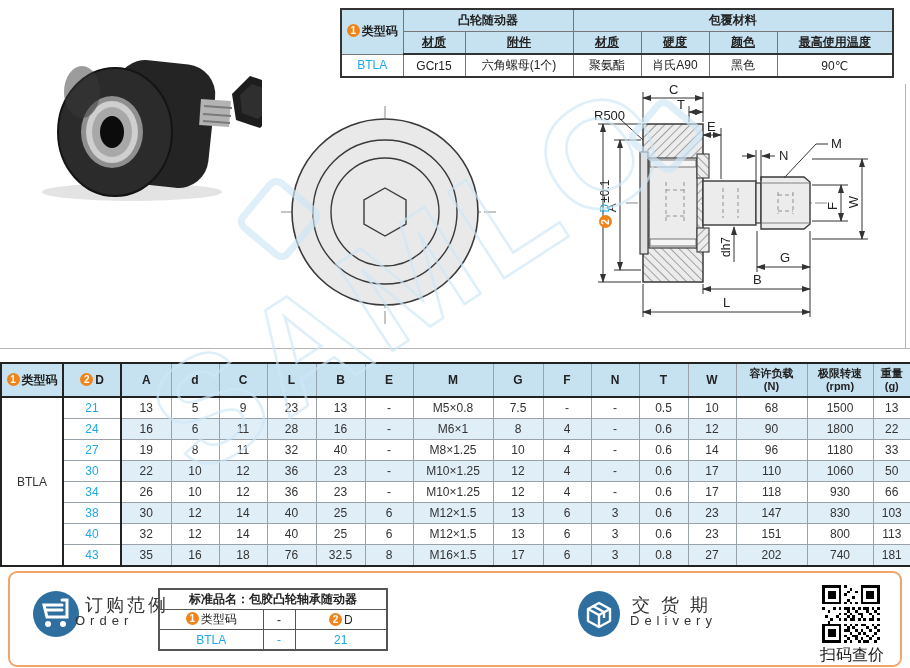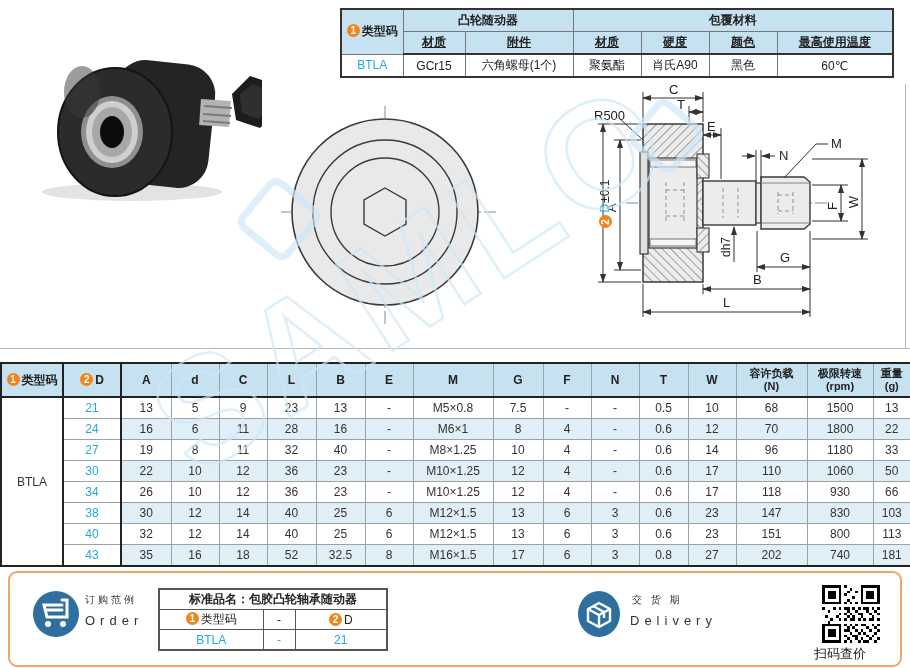--- a/index.html
+++ b/index.html
@@ -39,33 +39,33 @@
   .main-table .d-col{border-right:2px solid #222;}
   .main-table tr.stripe td{background:#e0eef8;}
   .main-table tr.stripe td.d-col{background:#fff;}
   .main-table td.link{color:#1ea9e4;}
   
   .bottom-panel{position:absolute;left:8px;top:571px;width:890px;height:92px;
                 border:2px solid #f2a469;border-radius:9px;background:#fff;z-index:3;}
   .icon-circle{position:absolute;width:48px;height:48px;}
   .cart-wrap{left:22px;top:17px;}
   .box-wrap{left:565px;top:17px;}
-  .cn-title{position:absolute;font-size:10px;letter-spacing:3px;color:#333;}
+  .cn-title{position:absolute;font-size:18px;letter-spacing:3px;color:#333;}
   .en-title{position:absolute;font-size:13px;letter-spacing:5px;color:#333;}
   .order-cn{left:75px;top:20px;}
-  .order-en{left:75px;top:40px;}
+  .order-en{left:65px;top:40px;}
   .dlv-cn{left:622px;top:20px;}
   .dlv-en{left:620px;top:40px;}
   .order-table{position:absolute;left:148px;top:15px;border:2px solid #555;font-size:12px;}
   .order-table td{border:1px solid #555;height:19px;text-align:center;padding:0 4px;}
   .order-table .title-row td{font-weight:bold;}
   .stock-badge{position:absolute;left:695px;top:29px;padding:3px 13px;font-size:19px;font-weight:bold;
                color:#222;background:#fdf2a0;border:2px solid #4a4a4a;border-radius:8px;}
   .qr{position:absolute;left:812px;top:12px;}
-  .qr-caption{position:absolute;left:804px;top:72px;width:76px;font-size:13px;color:#222;}
+  .qr-caption{position:absolute;left:804px;top:72px;width:76px;text-align:center;font-size:16px;color:#222;}
 </style>
 </head>
 <body>
 
 <div class="page">
 
   <svg class="photo" width="250" height="200" viewBox="0 0 250 200">
     <ellipse cx="120" cy="178" rx="90" ry="9" fill="#e3e3e3"></ellipse>
     <g>
       <rect x="100" y="48" width="100" height="124" rx="30" fill="#242424" transform="rotate(6 150 110)"></rect>
@@ -110,21 +110,21 @@
       <th>颜色</th>
       <th>最高使用温度</th>
     </tr>
     <tr>
       <td class="blue">BTLA</td>
       <td>GCr15</td>
       <td>六角螺母(1个)</td>
       <td>聚氨酯</td>
       <td>肖氏A90</td>
       <td>黑色</td>
-      <td>60℃</td>
+      <td>90℃</td>
     </tr>
   </tbody>
     </table>
 
   <svg class="front-view" width="215" height="218" viewBox="0 0 215 218">
     <line x1="-4" y1="106" x2="215" y2="106" stroke="#8a8a8a" stroke-width="1" stroke-dasharray="14 3 3 3"></line>
     <line x1="104" y1="-2" x2="104" y2="218" stroke="#8a8a8a" stroke-width="1" stroke-dasharray="14 3 3 3"></line>
     <circle cx="104" cy="106" r="93" fill="#e9e9e9" stroke="#3a3a3a" stroke-width="1.6"></circle>
     <circle cx="104" cy="106" r="72" fill="none" stroke="#3a3a3a" stroke-width="1.4"></circle>
     <circle cx="104" cy="106" r="54" fill="none" stroke="#3a3a3a" stroke-width="1.4"></circle>
@@ -317,21 +317,21 @@
           <td>11</td>
           <td>28</td>
           <td>16</td>
           <td>-</td>
           <td>M6×1</td>
           <td>8</td>
           <td>4</td>
           <td>-</td>
           <td>0.6</td>
           <td>12</td>
-          <td>70</td>
+          <td>90</td>
           <td>1800</td>
           <td>22</td>
       </tr>
       <tr>
         <td class="d-col link">27</td>
         <td>19</td>
           <td>8</td>
           <td>11</td>
           <td>32</td>
           <td>40</td>
@@ -416,21 +416,21 @@
           <td>23</td>
           <td>151</td>
           <td>800</td>
           <td>113</td>
       </tr>
       <tr class="stripe">
         <td class="d-col link">43</td>
         <td>35</td>
           <td>16</td>
           <td>18</td>
-          <td>52</td>
+          <td>76</td>
           <td>32.5</td>
           <td>8</td>
           <td>M16×1.5</td>
           <td>17</td>
           <td>6</td>
           <td>3</td>
           <td>0.8</td>
           <td>27</td>
           <td>202</td>
           <td>740</td>

